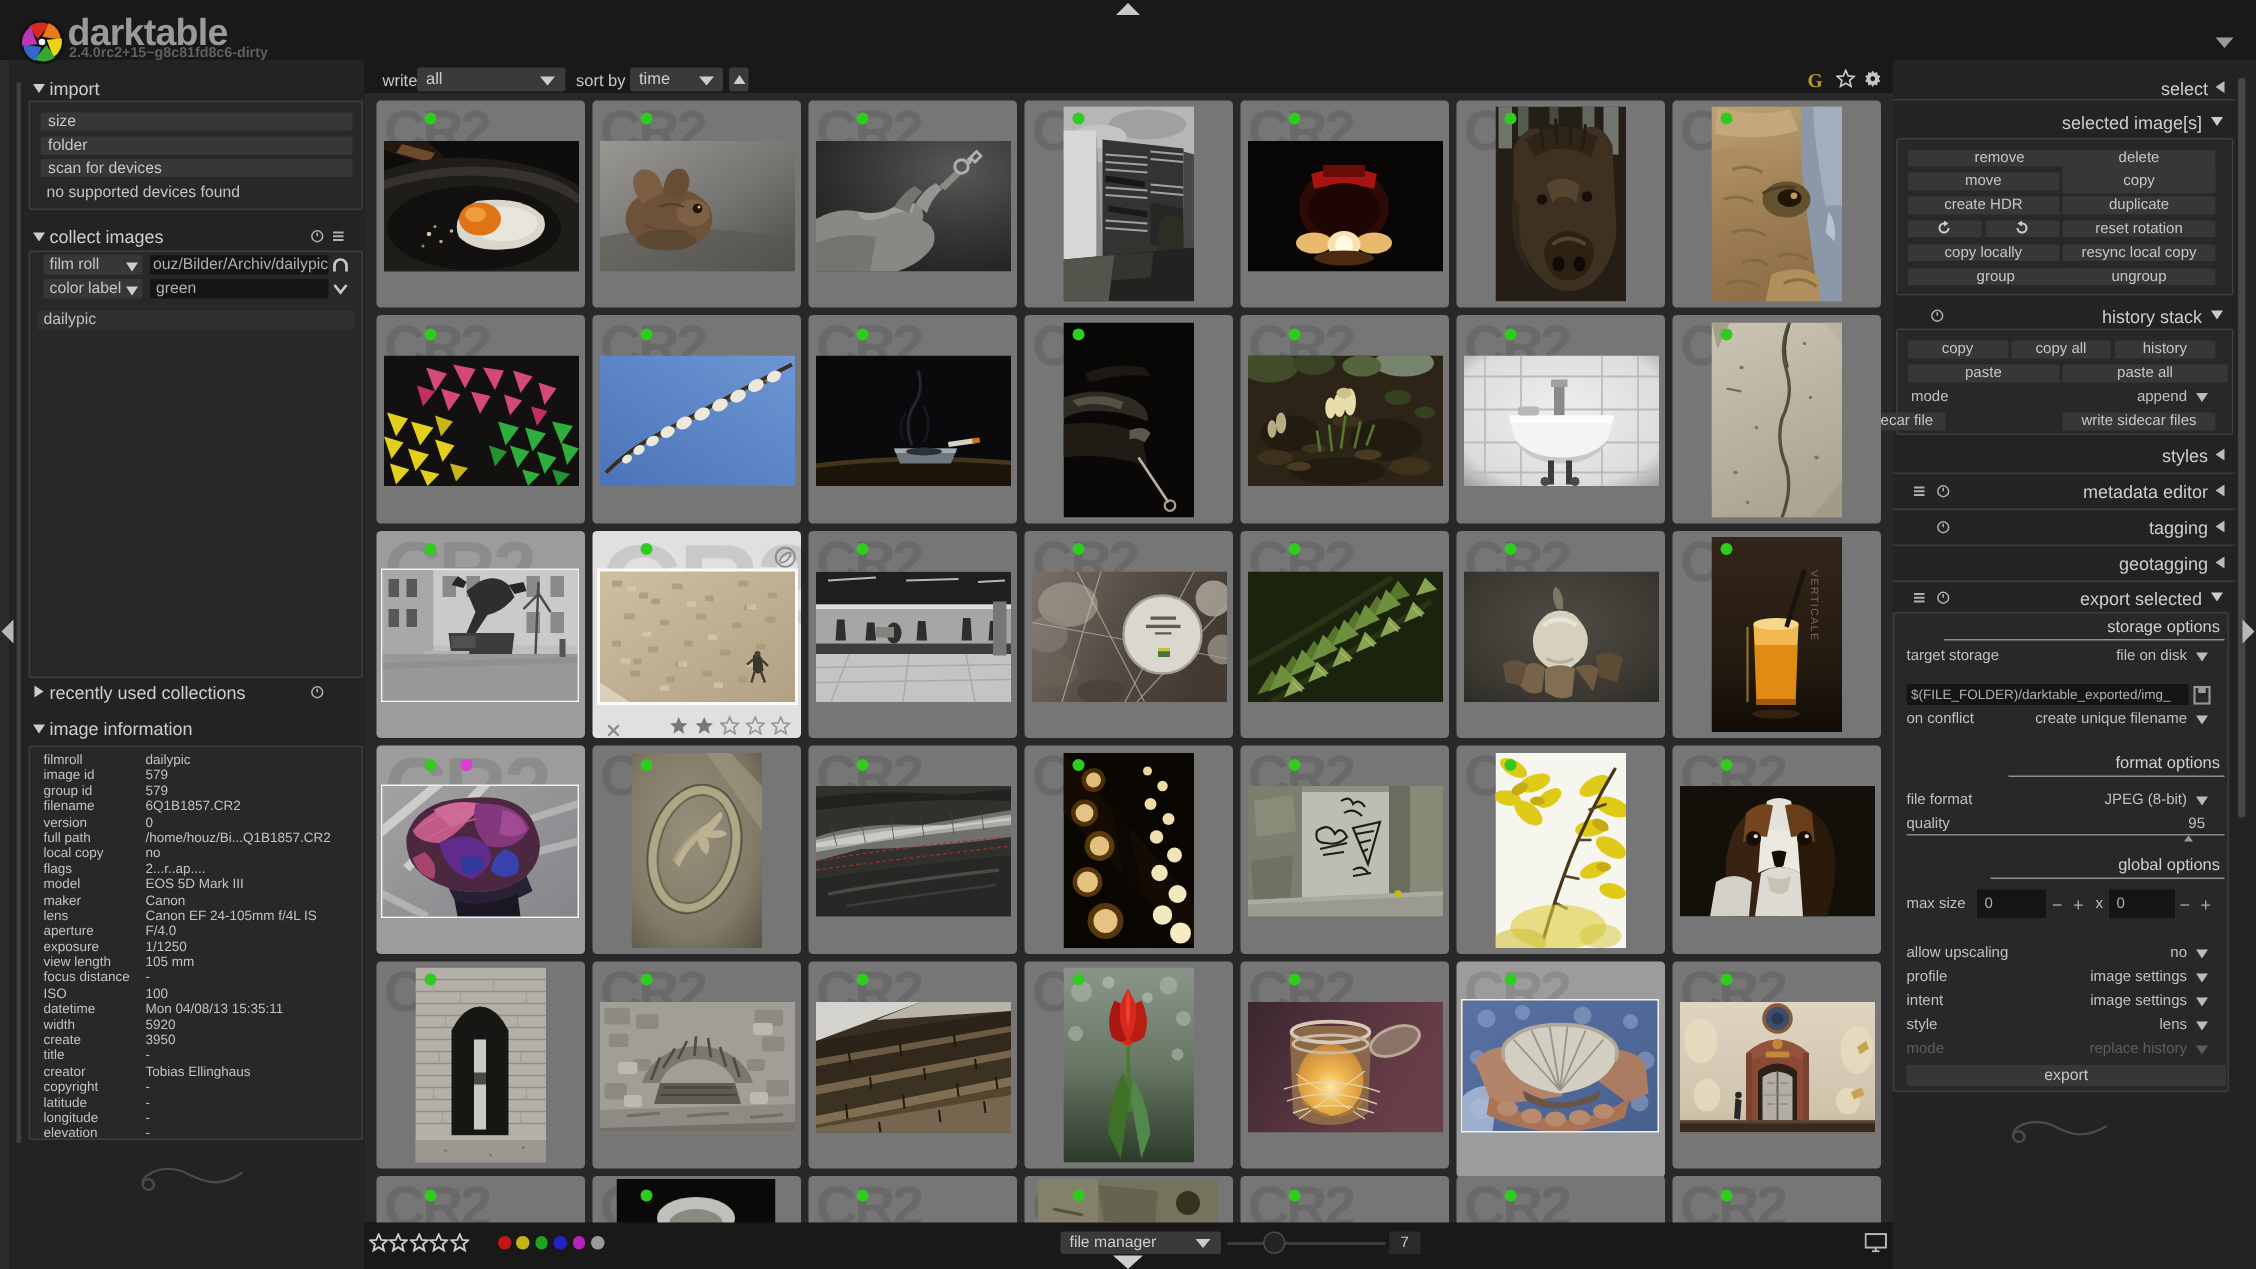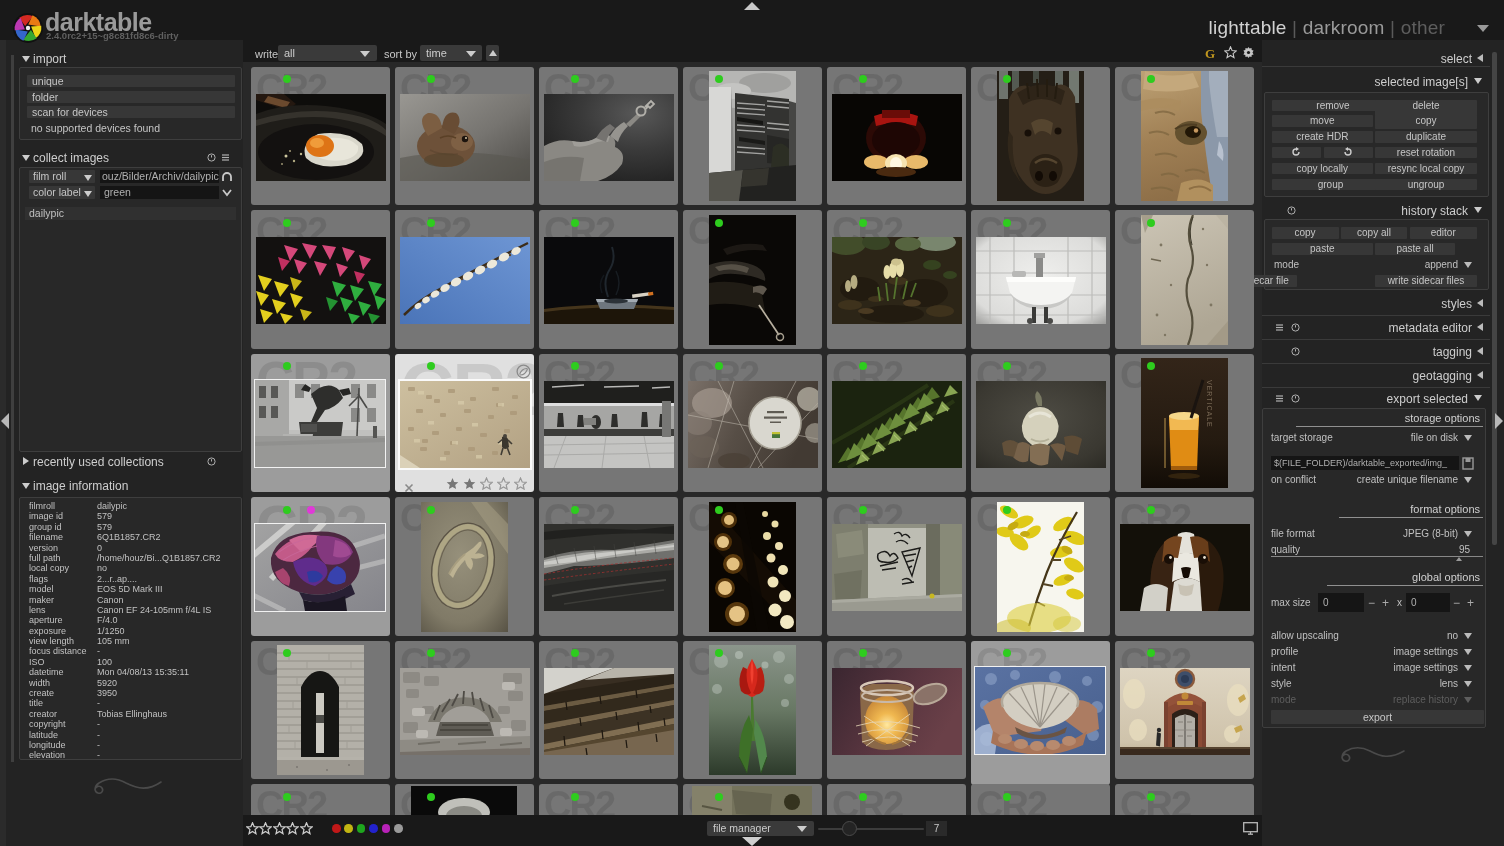--- a/index.html
+++ b/index.html
@@ -43,42 +43,41 @@
         <path d="M13.2,12 L11.5,2 A13.5,13.5 0 0 1 24.5,6.6 Z" fill="#3466cc"></path>
       </g>
       <g transform="rotate(275 15 15)">
         <path d="M13.2,12 L11.5,2 A13.5,13.5 0 0 1 24.5,6.6 Z" fill="#bb38b2"></path>
       </g>
       <circle cx="15" cy="15" r="2.2" fill="#eee"></circle>
     </svg>
 <div class="ab" style="left:45px;top:8px;font-size:25px;font-weight:bold;color:#9a9a9a;letter-spacing:-0.5px">darktable</div>
 <div class="ab" style="left:46px;top:30px;font-size:9.5px;font-weight:bold;color:#606060">2.4.0rc2+15~g8c81fd8c6-dirty</div>
 <div class="tl" style="left:744px;top:2px;border-left:8px solid transparent;border-right:8px solid transparent;border-bottom:8px solid #c8c8c8"></div>
-<div class="ab" style="left:1100px;top:17px;width:345px;text-align:right;font-size:19px;letter-spacing:0.2px;color:#666"><span style="color:#d2d2d2">lighttable</span> <span style="color:#5a5a5a">|</span> <span style="color:#9a9a9a">darkroom</span> <span style="color:#5a5a5a">|</span> <span style="color:#5e5e5e">other</span></div>
 <div class="tl" style="left:1477px;top:25px;border-left:6px solid transparent;border-right:6px solid transparent;border-top:7px solid #999"></div>
 <div class="lbl" style="left:255px;top:48px;color:#c8c8c8;font-size:11px">write</div>
 <div class="ab" style="left:278px;top:45px;width:99px;height:16px;background:#3a3a3a;border-radius:2px;color:#ccc;font-size:11px;line-height:16px;padding-left:6px">all</div>
 <div class="tl" style="left:360px;top:51px;border-left:5px solid transparent;border-right:5px solid transparent;border-top:6px solid #ccc"></div>
 <div class="lbl" style="left:384px;top:48px;color:#c8c8c8;font-size:11px">sort by</div>
 <div class="ab" style="left:420px;top:45px;width:62px;height:16px;background:#3a3a3a;border-radius:2px;color:#ccc;font-size:11px;line-height:16px;padding-left:6px">time</div>
 <div class="tl" style="left:466px;top:51px;border-left:5px solid transparent;border-right:5px solid transparent;border-top:6px solid #ccc"></div>
 <div class="ab" style="left:486px;top:45px;width:13px;height:16px;background:#3a3a3a;border-radius:2px"></div>
 <div class="tl" style="left:489px;top:50px;border-left:4px solid transparent;border-right:4px solid transparent;border-bottom:6px solid #ccc"></div>
 <div class="ab" style="left:1205px;top:46px;font-size:13px;font-weight:bold;color:#c0961e;font-family:'Liberation Serif',serif">G</div>
 <svg class="ab" style="left:1224px;top:46px" width="13" height="13" viewBox="0 0 13 13">
       <path d="M6.5,0.8 L8.1,4.6 L12.2,4.9 L9.1,7.6 L10,11.6 L6.5,9.5 L3,11.6 L3.9,7.6 L0.8,4.9 L4.9,4.6 Z" fill="none" stroke="#c8c8c8" stroke-width="1.1"></path>
     </svg>
 <svg class="ab" style="left:1242px;top:46px" width="13" height="13" viewBox="0 0 13 13">
       <path d="M6.5,1 L7.6,2.6 L9.5,2 L9.7,4 L11.6,4.6 L10.5,6.5 L11.6,8.4 L9.7,9 L9.5,11 L7.6,10.4 L6.5,12 L5.4,10.4 L3.5,11 L3.3,9 L1.4,8.4 L2.5,6.5 L1.4,4.6 L3.3,4 L3.5,2 L5.4,2.6 Z" fill="#c4c4c4"></path>
       <circle cx="6.5" cy="6.5" r="1.6" fill="#191919"></circle>
     </svg>
 <div class="tl" style="left:22px;top:56px;border-left:4.5px solid transparent;border-right:4.5px solid transparent;border-top:6px solid #ccc"></div>
 <div class="hdr" style="left:33px;top:52px">import</div>
 <div class="box" style="left:19px;top:67px;width:223px;height:73px"></div>
-<div class="btn" style="left:27px;top:75px;width:208px;height:12px;text-align:left;padding-left:5px;line-height:12px;font-size:10.5px">unique</div>
+<div class="btn" style="left:27px;top:75px;width:208px;height:12px;text-align:left;padding-left:5px;line-height:12px;font-size:10.5px">size</div>
 <div class="btn" style="left:27px;top:91px;width:208px;height:12px;text-align:left;padding-left:5px;line-height:12px;font-size:10.5px">folder</div>
 <div class="btn" style="left:27px;top:106px;width:208px;height:12px;text-align:left;padding-left:5px;line-height:12px;font-size:10.5px">scan for devices</div>
 <div class="lbl" style="left:31px;top:122px;font-size:10.5px;color:#c4c4c4">no supported devices found</div>
 <div class="tl" style="left:22px;top:155px;border-left:4.5px solid transparent;border-right:4.5px solid transparent;border-top:6px solid #ccc"></div>
 <div class="hdr" style="left:33px;top:151px">collect images</div>
 <svg class="ab" style="left:207px;top:153px" width="9" height="9" viewBox="0 0 9 9">
       <circle cx="4.5" cy="4.5" r="3.6" fill="none" stroke="#b0b0b0" stroke-width="1"></circle>
       <line x1="4.5" y1="2.2" x2="4.5" y2="4.5" stroke="#b0b0b0" stroke-width="1"></line>
     </svg>
 <svg class="ab" style="left:221px;top:153px" width="9" height="9" viewBox="0 0 9 9">
@@ -244,23 +243,23 @@
 <div class="btn" style="left:1375px;top:178.5px;width:102px;height:11.5px;line-height:11.5px">ungroup</div>
 <svg class="ab" style="left:1287px;top:206px" width="9" height="9" viewBox="0 0 9 9">
       <circle cx="4.5" cy="4.5" r="3.6" fill="none" stroke="#b0b0b0" stroke-width="1"></circle>
       <line x1="4.5" y1="2.2" x2="4.5" y2="4.5" stroke="#b0b0b0" stroke-width="1"></line>
     </svg>
 <div class="hdr" style="left:1168px;top:204px;width:300px;text-align:right">history stack</div>
     <div class="tl" style="left:1474px;top:207px;border-left:4.5px solid transparent;border-right:4.5px solid transparent;border-top:6px solid #ccc"></div>
 <div class="box" style="left:1264px;top:219px;width:225px;height:71px"></div>
 <div class="btn" style="left:1271.5px;top:227px;width:67px;height:11.5px;line-height:11.5px">copy</div>
 <div class="btn" style="left:1341px;top:227px;width:66px;height:11.5px;line-height:11.5px">copy all</div>
-<div class="btn" style="left:1409.5px;top:227px;width:67.5px;height:11.5px;line-height:11.5px">editor</div>
+<div class="btn" style="left:1409.5px;top:227px;width:67.5px;height:11.5px;line-height:11.5px">history</div>
 <div class="btn" style="left:1271.5px;top:243px;width:101.5px;height:11.5px;line-height:11.5px">paste</div>
-<div class="btn" style="left:1375px;top:243px;width:80px;height:11.5px;line-height:11.5px">paste all</div>
+<div class="btn" style="left:1375px;top:243px;width:110px;height:11.5px;line-height:11.5px">paste all</div>
 <div class="lbl" style="left:1274px;top:259px">mode</div>
 <div class="rlbl" style="left:1258px;top:259px;width:200px">append</div>
 <div class="tl" style="left:1464px;top:262px;border-left:4.5px solid transparent;border-right:4.5px solid transparent;border-top:6px solid #bbb"></div>
 <div class="btn" style="left:1211px;top:275px;width:86px;height:11.5px;line-height:11.5px">load sidecar file</div>
 <div class="btn" style="left:1375px;top:275px;width:102px;height:11.5px;line-height:11.5px">write sidecar files</div>
 <div class="hdr" style="left:1172px;top:297px;width:300px;text-align:right">styles</div>
     <div class="tl" style="left:1477px;top:299px;border-top:4.5px solid transparent;border-bottom:4.5px solid transparent;border-right:6px solid #bbb"></div>
 <div class="sep" style="left:1262px;top:315px;width:228px"></div>
 <svg class="ab" style="left:1275px;top:323px" width="9" height="9" viewBox="0 0 9 9">
       <g stroke="#b0b0b0" stroke-width="1.2">

